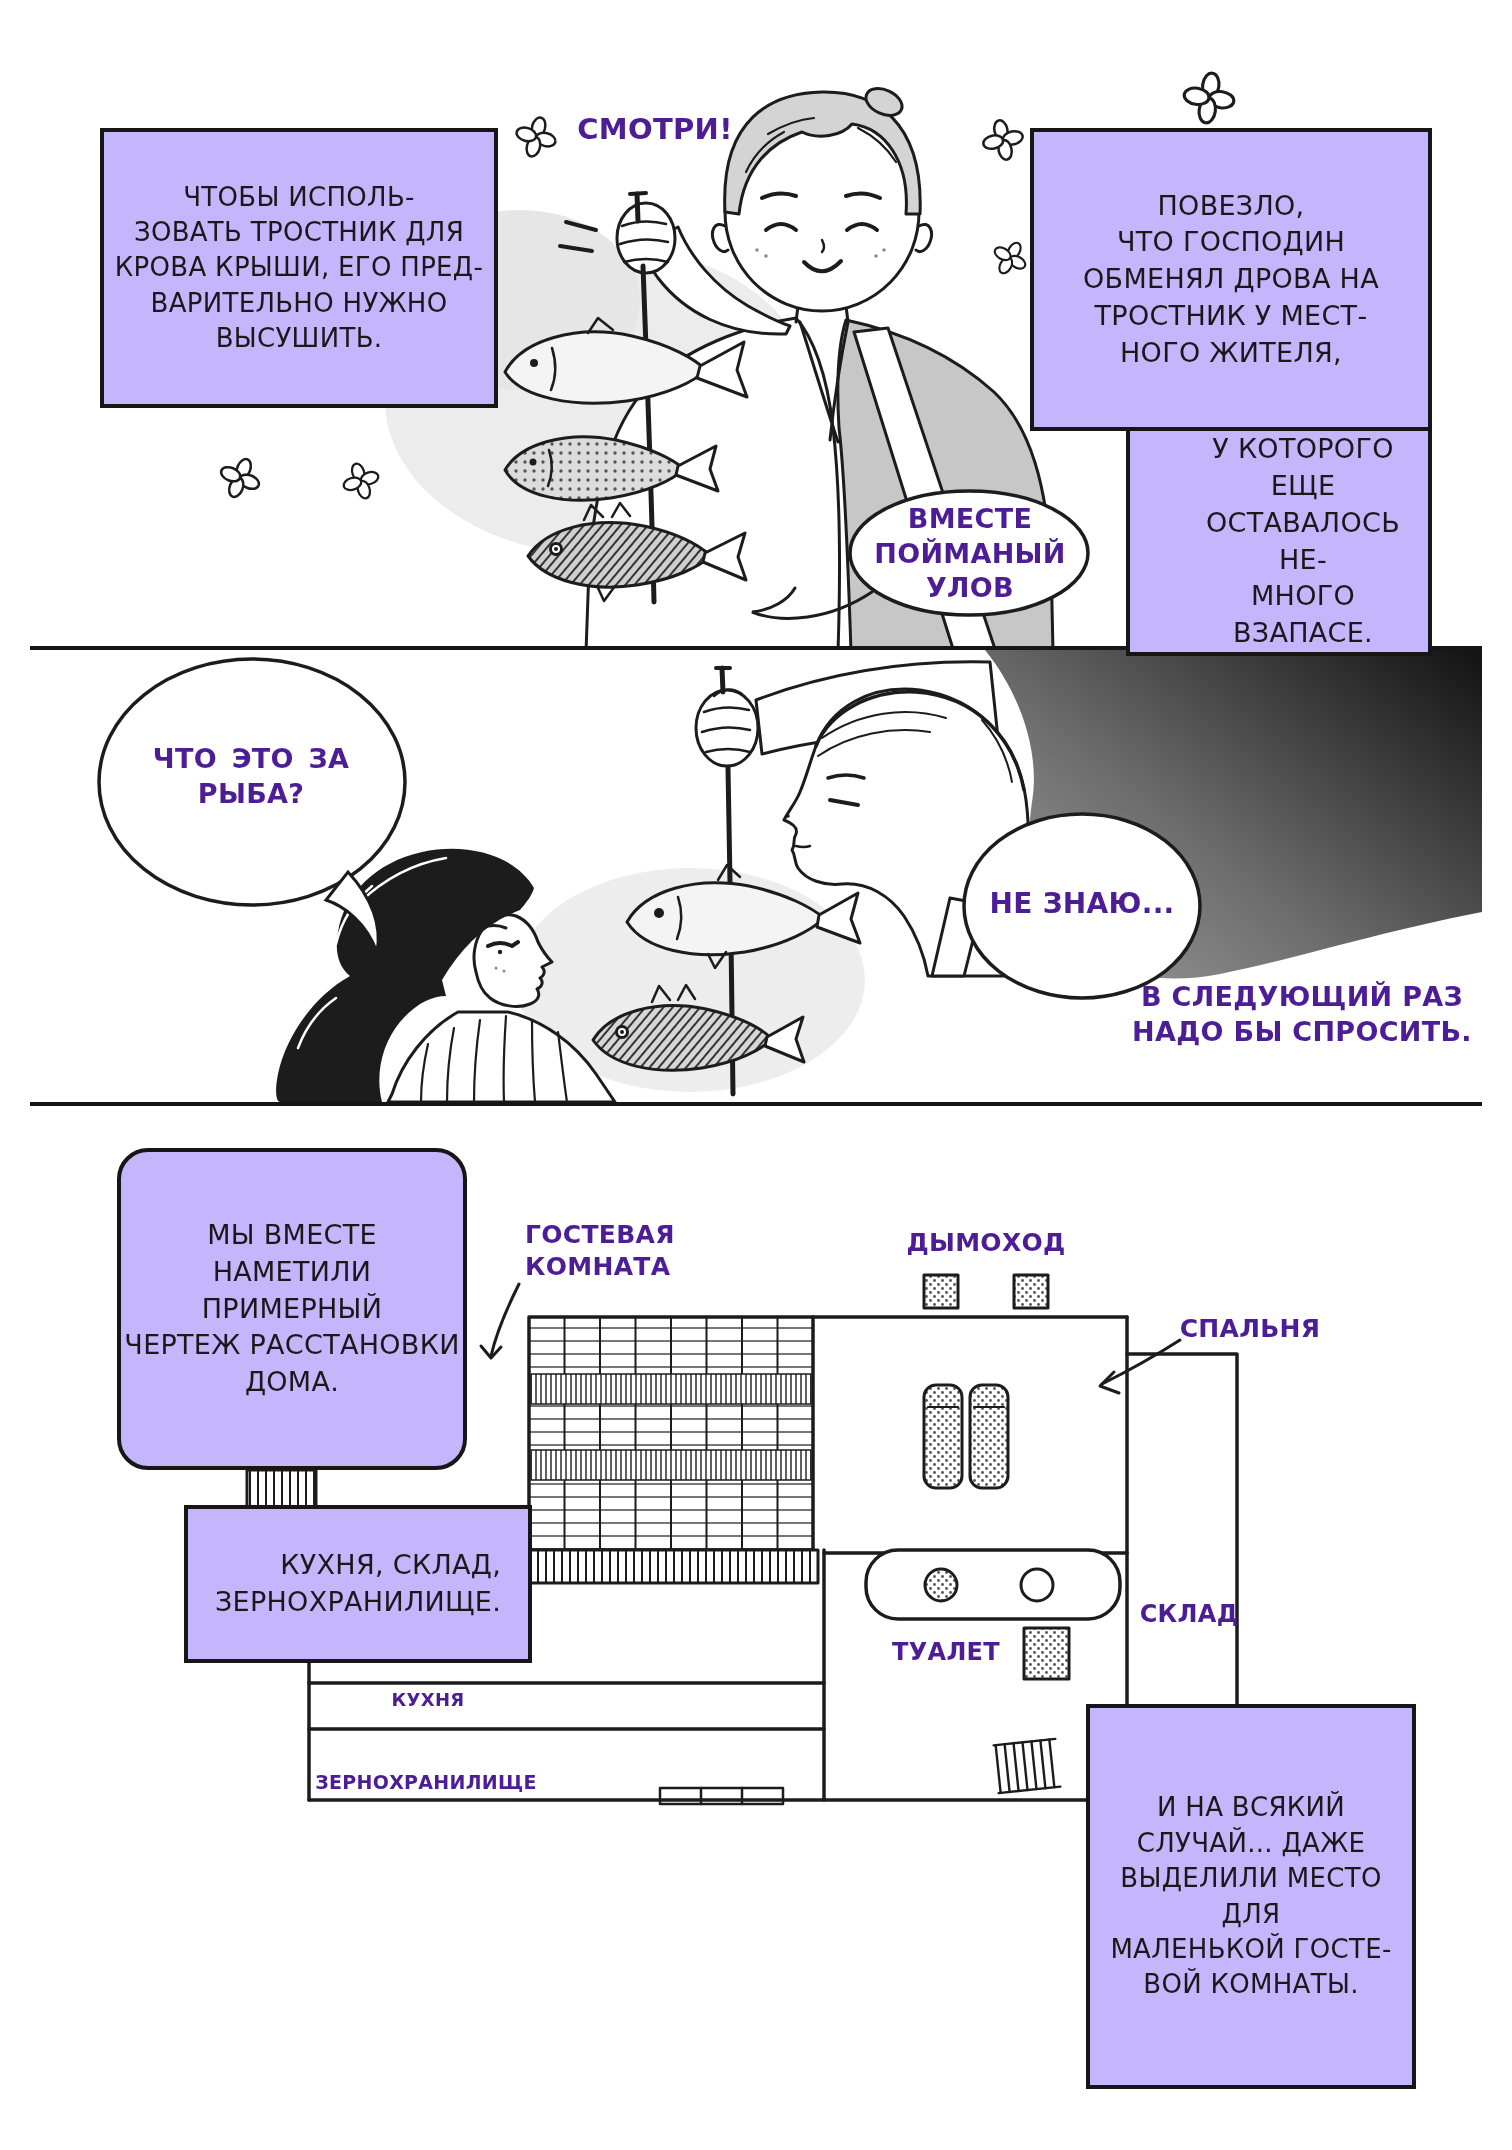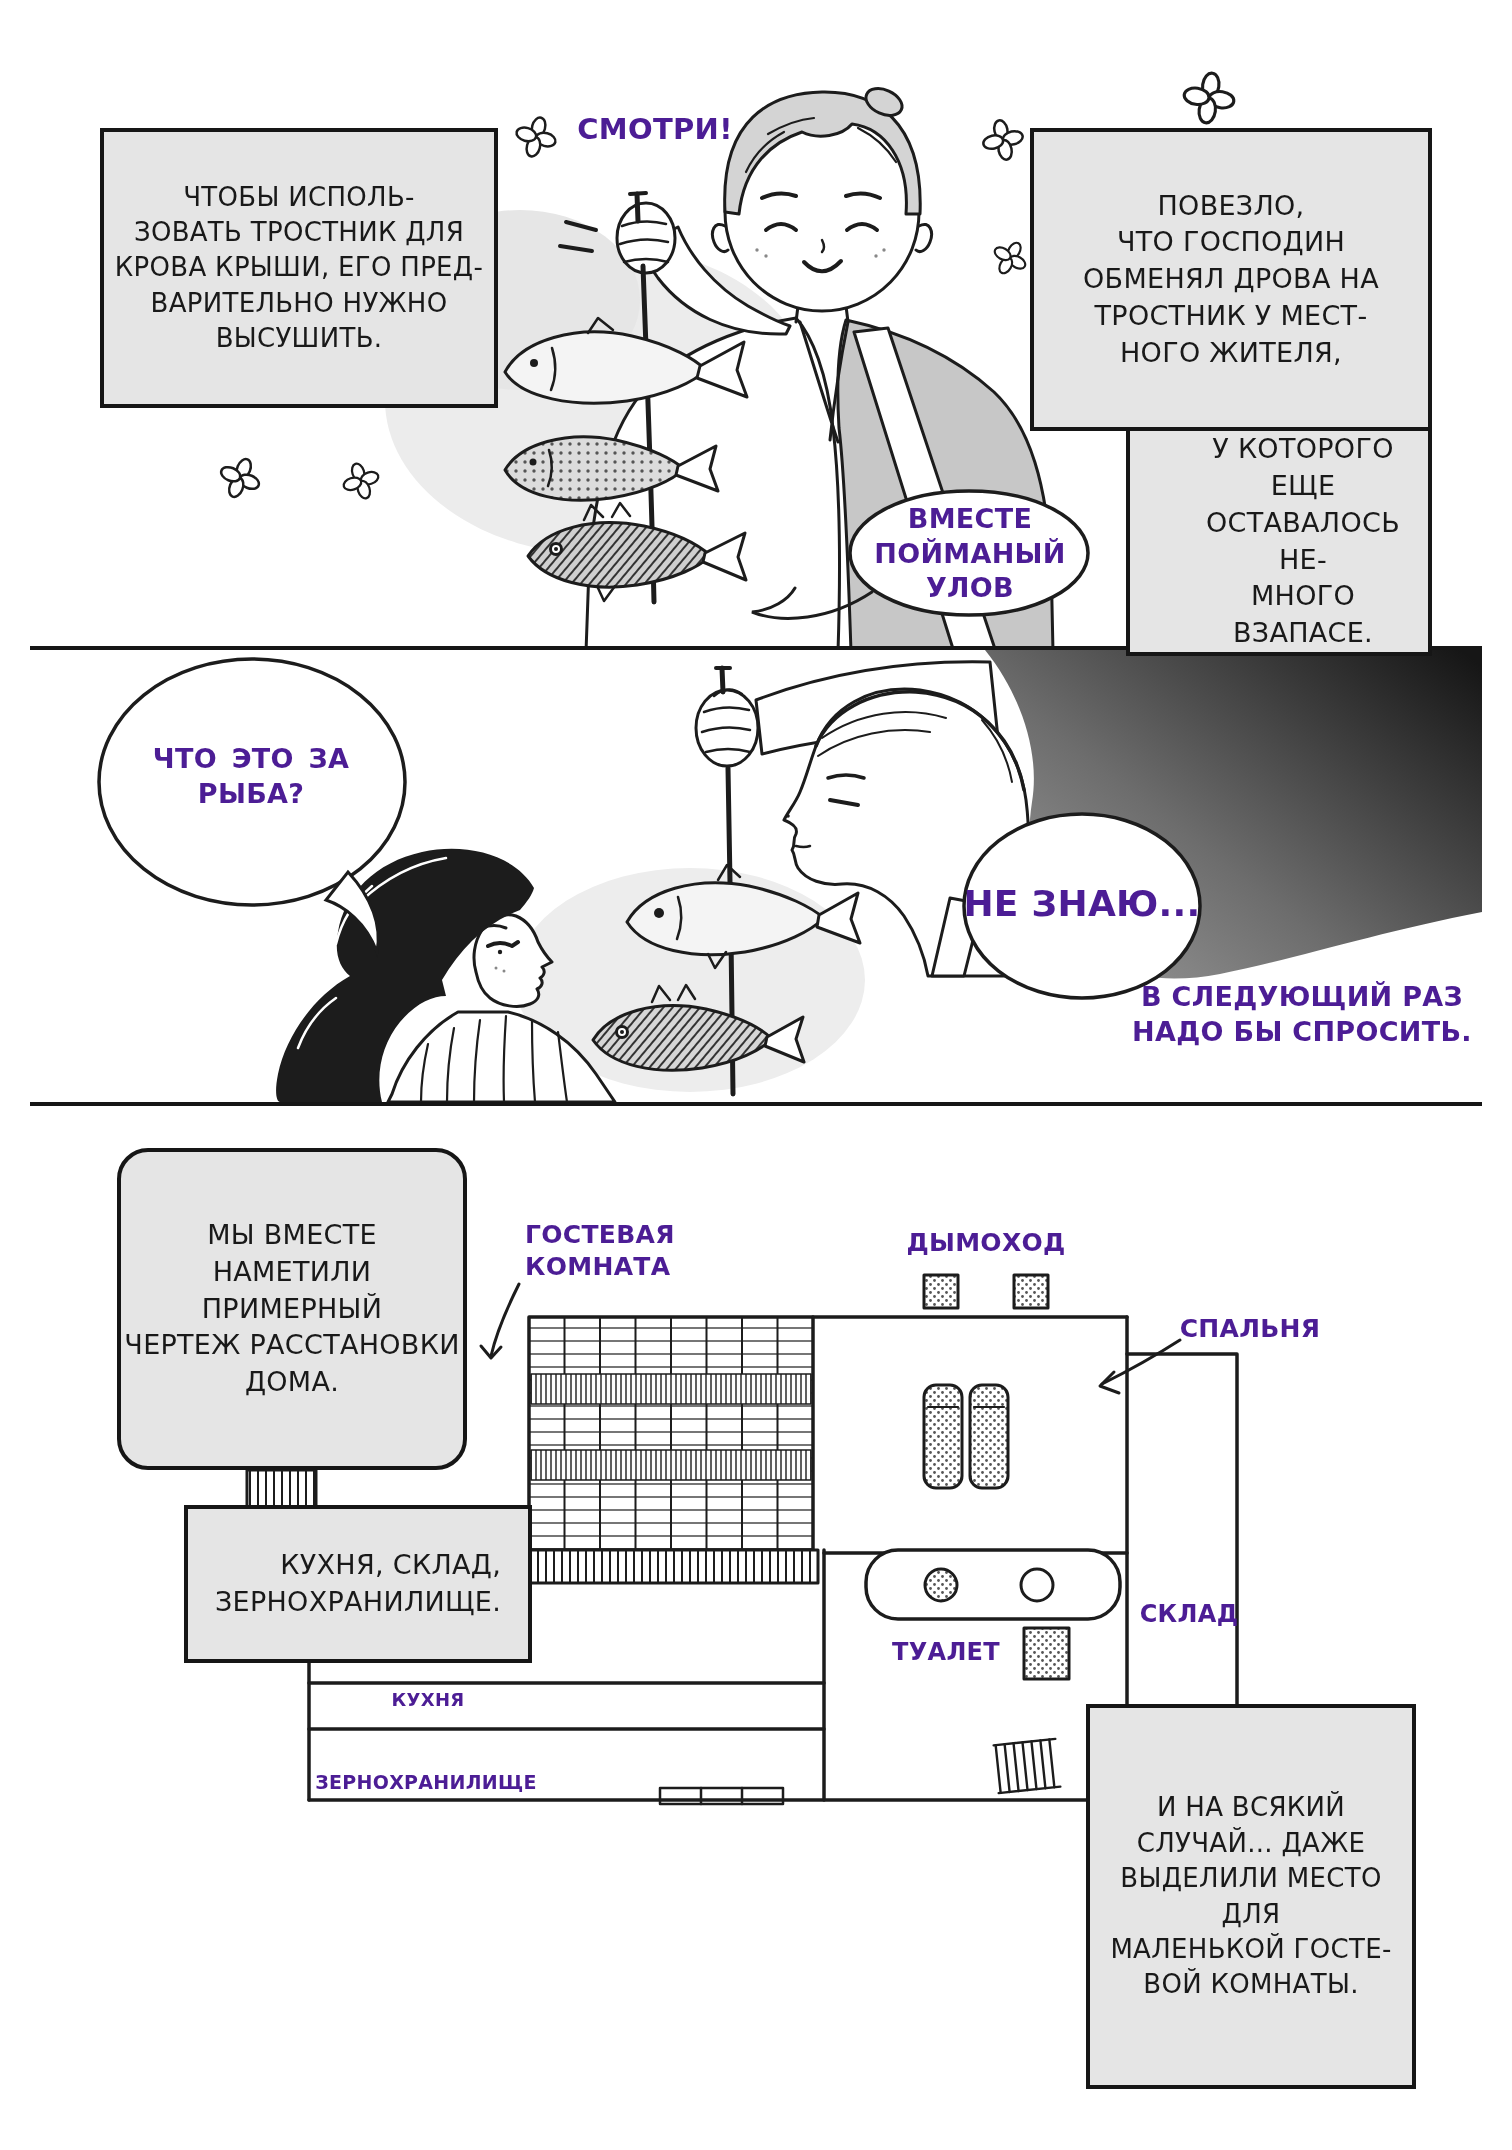--- a/index.html
+++ b/index.html
@@ -9,21 +9,21 @@
     font-family:"DejaVu Sans","Liberation Sans",sans-serif; color:#191919;
   }
   svg.art { position:absolute; left:0; }
   #art1 { top:0; }
   .panel2 {
     position:absolute; left:30px; top:646px; width:1452px; height:460px;
     border-top:4px solid #161616; border-bottom:4px solid #161616;
     background:#fff; overflow:hidden; z-index:1;
   }
   .caption-box {
-    position:absolute; background:#e5e5e5; border:4px solid #161616;
+    position:absolute; background:#c4b5fd; border:4px solid #161616;
     display:flex; align-items:center; justify-content:center;
     text-align:center; white-space:pre-line; z-index:3;
     line-height:1.36; letter-spacing:.3px; font-size:27px; color:#191919;
   }
   .lettering {
     position:absolute; z-index:3; color:#4c1d95; white-space:pre-line;
     text-align:center; line-height:1.28; letter-spacing:.3px;
     display:flex; align-items:center; justify-content:center;font-weight:bold;
   }
   .left-align { text-align:left; justify-content:flex-start; }
@@ -311,21 +311,21 @@
   <div class="caption-box" style="left:1126px; top:427px; width:306px; height:229px;padding-left:48px;">У КОТОРОГО
 ЕЩЕ ОСТАВАЛОСЬ НЕ-
 МНОГО ВЗАПАСЕ.</div>
 
   <div class="lettering" style="left:860px; top:498px; width:220px; height:112px; font-size:27px;">ВМЕСТЕ
 ПОЙМАНЫЙ
 УЛОВ</div>
 
   <div class="lettering" style="left:96px; top:754px; width:310px; height:46px; font-size:27px; word-spacing:5px;">ЧТО ЭТО ЗА РЫБА?</div>
 
-  <div class="lettering" style="left:952px; top:884px; width:260px; height:40px; font-size:36px;">НЕ ЗНАЮ...</div>
+  <div class="lettering" style="left:952px; top:884px; width:260px; height:40px; font-size:28px;">НЕ ЗНАЮ...</div>
 
   <div class="lettering" style="left:1128px; top:978px; width:348px; height:74px; font-size:27px;">В СЛЕДУЮЩИЙ РАЗ
 НАДО БЫ СПРОСИТЬ.</div>
 
   <div class="caption-box" style="left:117px; top:1148px; width:350px; height:322px;border-radius:31px;">МЫ ВМЕСТЕ
 НАМЕТИЛИ ПРИМЕРНЫЙ
 ЧЕРТЕЖ РАССТАНОВКИ
 ДОМА.</div>
 
   <div class="caption-box" style="left:184px; top:1505px; width:348px; height:158px;text-align:right;">КУХНЯ, СКЛАД,

